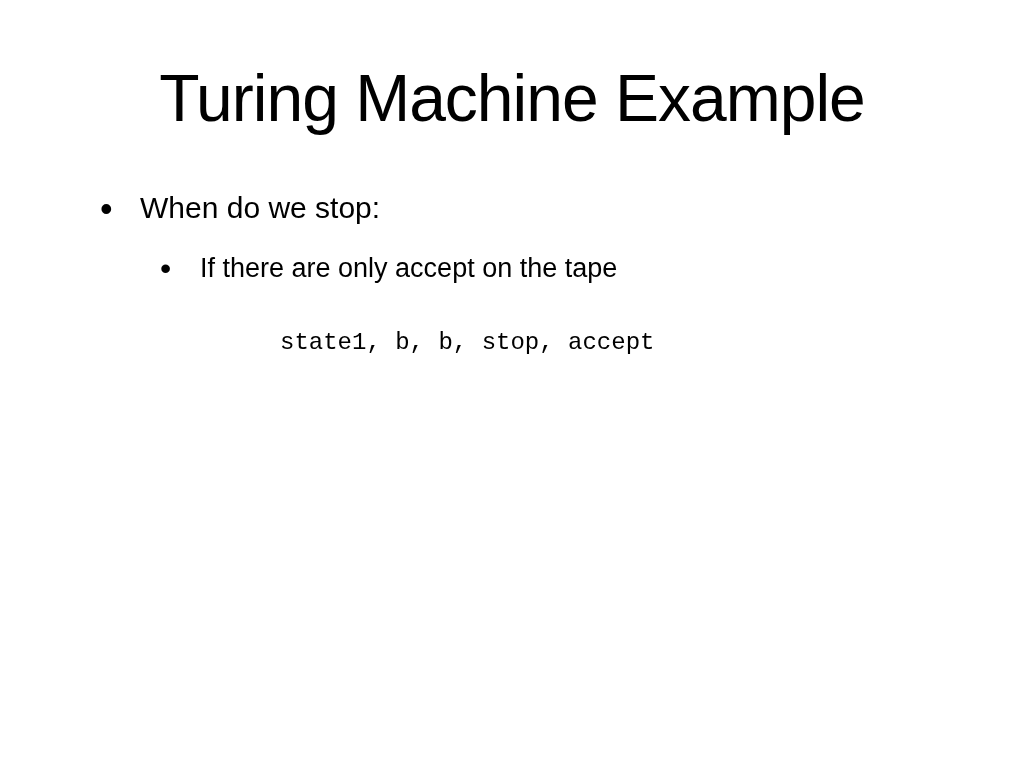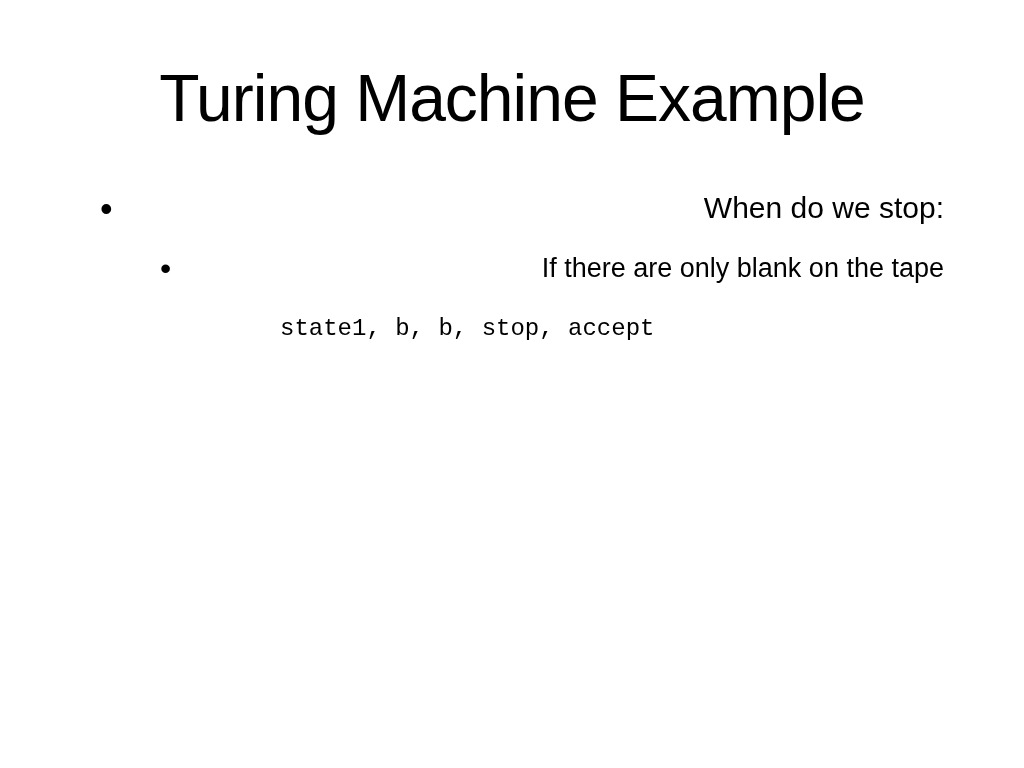--- a/index.html
+++ b/index.html
@@ -31,21 +31,20 @@
       list-style: none;
     }
     .level1 {
       padding-left: 20px;
     }
     .level1 > li {
       font-size: 30px;
       margin-bottom: 16px;
       position: relative;
       padding-left: 40px;
-      text-align: right;
     }
     .level1 > li::before {
       content: "•";
       position: absolute;
       left: 0;
       top: -3px;
       font-size: 36px;
     }
     .level2 {
       padding-left: 20px;
@@ -78,33 +77,33 @@
     .level3 > li::before {
       content: "•";
       position: absolute;
       left: 0;
       top: -3px;
       font-size: 30px;
     }
     .code {
       font-family: "Courier New", Courier, monospace;
       font-size: 24px;
-      margin-top: 31px;
+      margin-top: 45px;
       padding-left: 200px;
     }
   </style>
 </head>
 <body>
 
 <div class="slide">
   <h1 class="title">Turing Machine Example</h1>
   <ul class="level1">
     <li>
       <span>When do we stop:</span>
       <ul class="level2">
         <li>
-          <span>If there are only blank on the tape</span>
+          <span>If there are only accept on the tape</span>
         </li>
       </ul>
     </li>
   </ul>
   <div class="code">state1, b, b, stop, accept</div>
 </div>
 
 </body></html>

